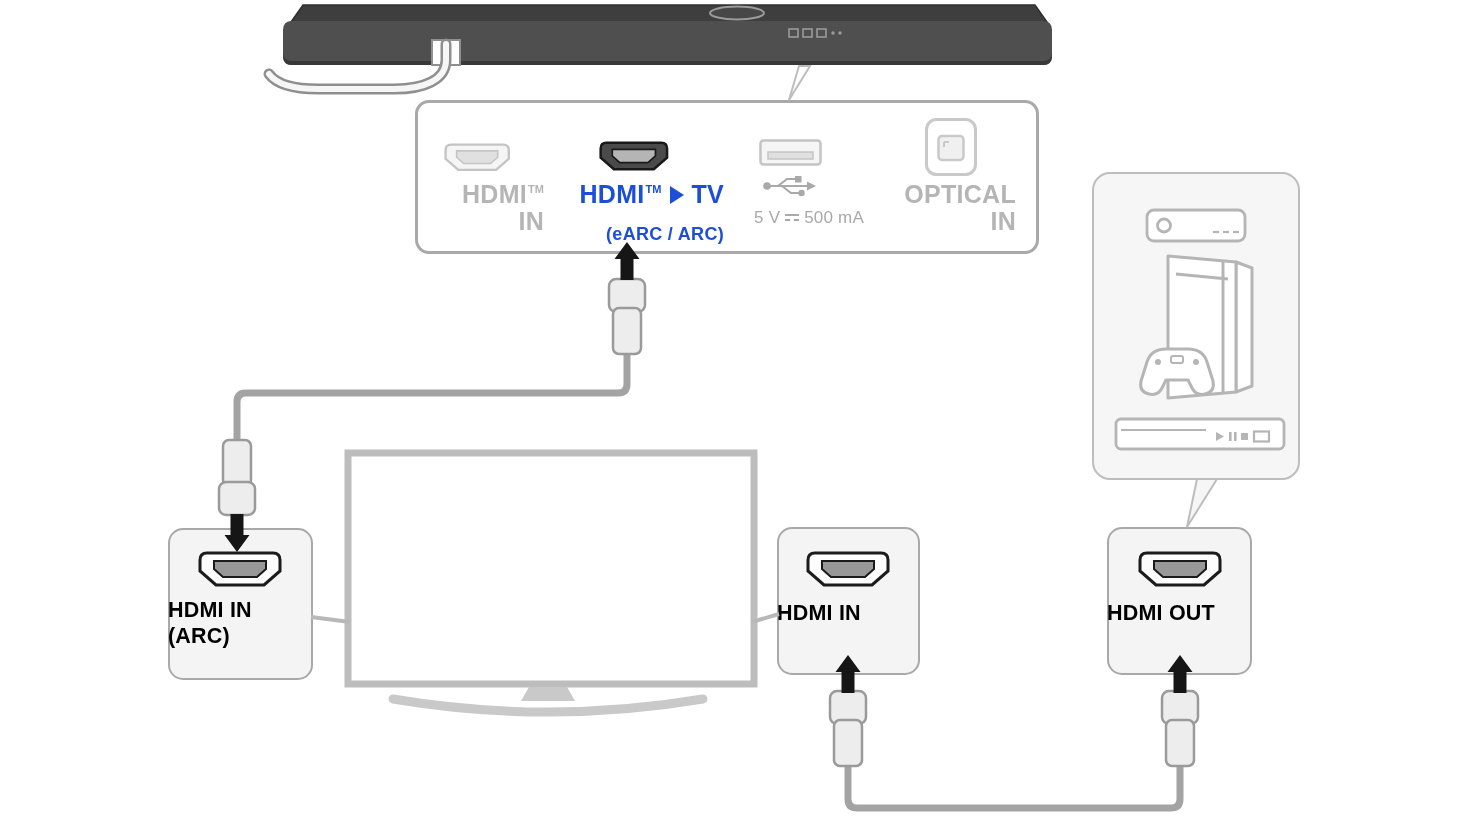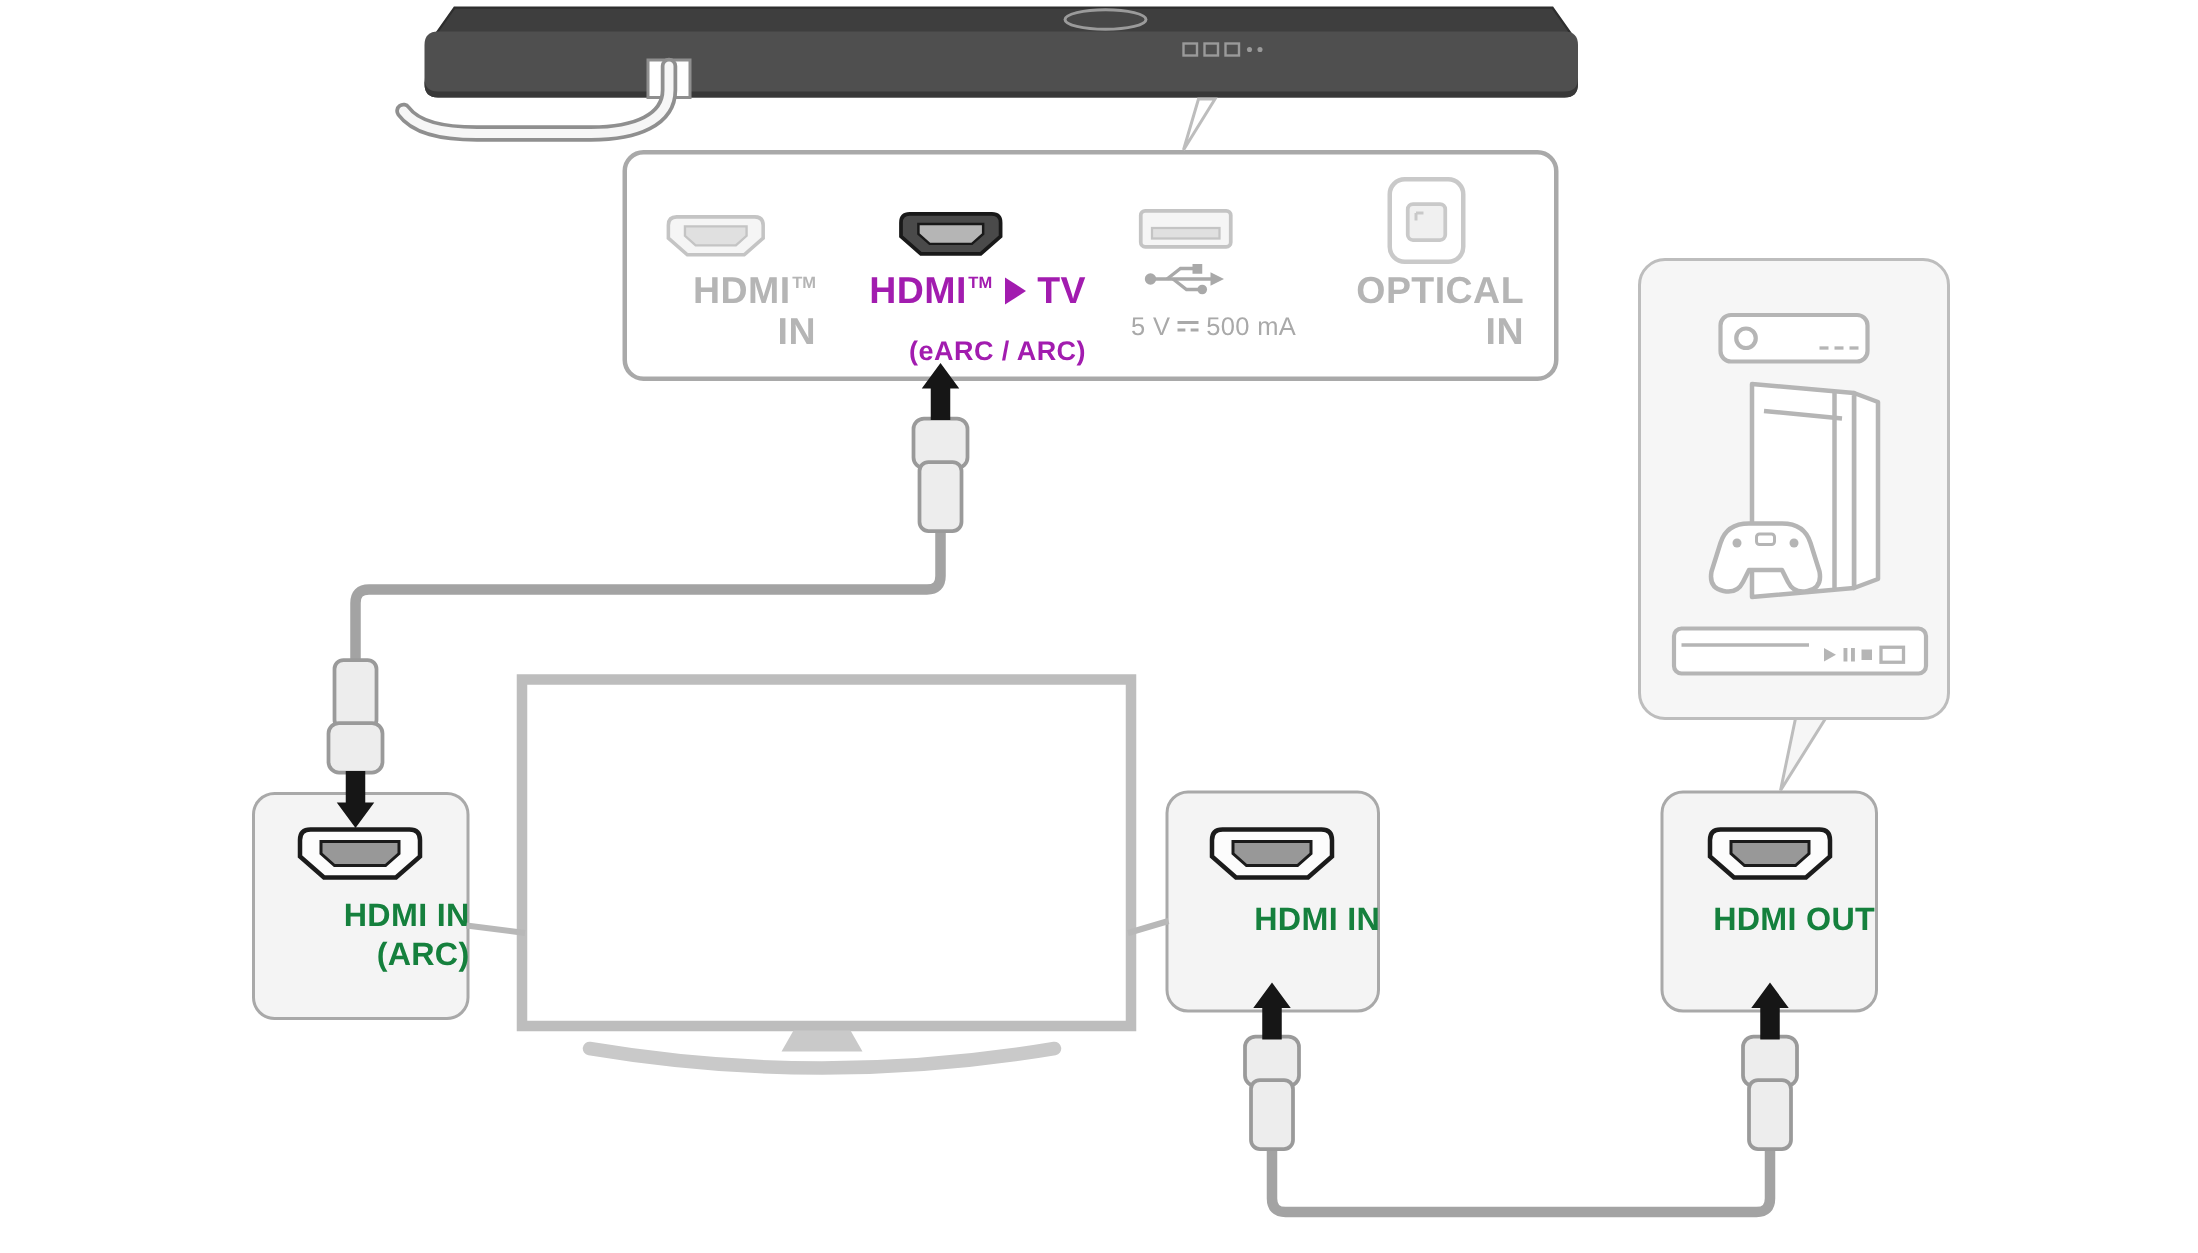--- a/index.html
+++ b/index.html
@@ -9,33 +9,33 @@
   .stage { position:relative; width:1465px; height:835px; background:#ffffff; overflow:hidden; }
 
   .overlay { position:absolute; left:0; top:0; z-index:5; pointer-events:none; }
 
   .panel { position:absolute; background:#ffffff; border:3px solid #a9a9a9; border-radius:14px; z-index:1; }
   .ports-panel { left:415px; top:100px; width:624px; height:154px; }
   .port-box { background:#f4f4f4; border-width:2.5px; border-radius:15px; }
   .devices-panel { left:1092px; top:172px; width:208px; height:308px; background:#f6f6f6; border-width:2.5px; border-color:#bdbdbd; border-radius:18px; }
 
   .plabel { position:absolute; z-index:3; text-align:right; color:#b5b5b5; font-size:25px; line-height:27px; font-weight:700; letter-spacing:0.3px; }
-  .plabel.active { color:#a21caf; }
+  .plabel.active { color:#1d4ed8; }
   .plabel .sub { font-size:18px; line-height:25px; margin-top:14px; }
   sup.tm { font-size:11px; line-height:0; position:relative; top:-1px; margin-left:1px; letter-spacing:0; }
 
   .tri-icon { display:inline-block; width:0; height:0; border-left:14px solid currentColor;
               border-top:9px solid transparent; border-bottom:9px solid transparent;
               margin:0 7px 0 9px; vertical-align:-1px; }
 
   .usb-label { font-size:17px; font-weight:400; color:#a9a9a9; line-height:20px; letter-spacing:0.2px; }
   .dc-icon { display:inline-block; width:14px; height:9px; margin:0 5px; border-top:2.2px solid #a9a9a9; position:relative; }
   .dc-icon::after { content:""; position:absolute; left:0; top:2.8px; width:100%; height:0; border-top:2.2px dashed #a9a9a9; }
 
-  .box-label { position:absolute; z-index:3; text-align:right; font-weight:700; font-size:21.5px; line-height:26px; color:#15803d; letter-spacing:0.2px; }
+  .box-label { position:absolute; z-index:3; text-align:left; font-weight:700; font-size:21.5px; line-height:26px; color:#000000; letter-spacing:0.2px; }
 </style>
 </head>
 <body>
 
 <div class="stage">
 
   <div class="panel ports-panel"></div>
   <div class="panel port-box" style="left:168px;top:528px;width:145px;height:152px"></div>
   <div class="panel port-box" style="left:777px;top:527px;width:143px;height:148px"></div>
   <div class="panel port-box" style="left:1107px;top:527px;width:145px;height:148px"></div>

